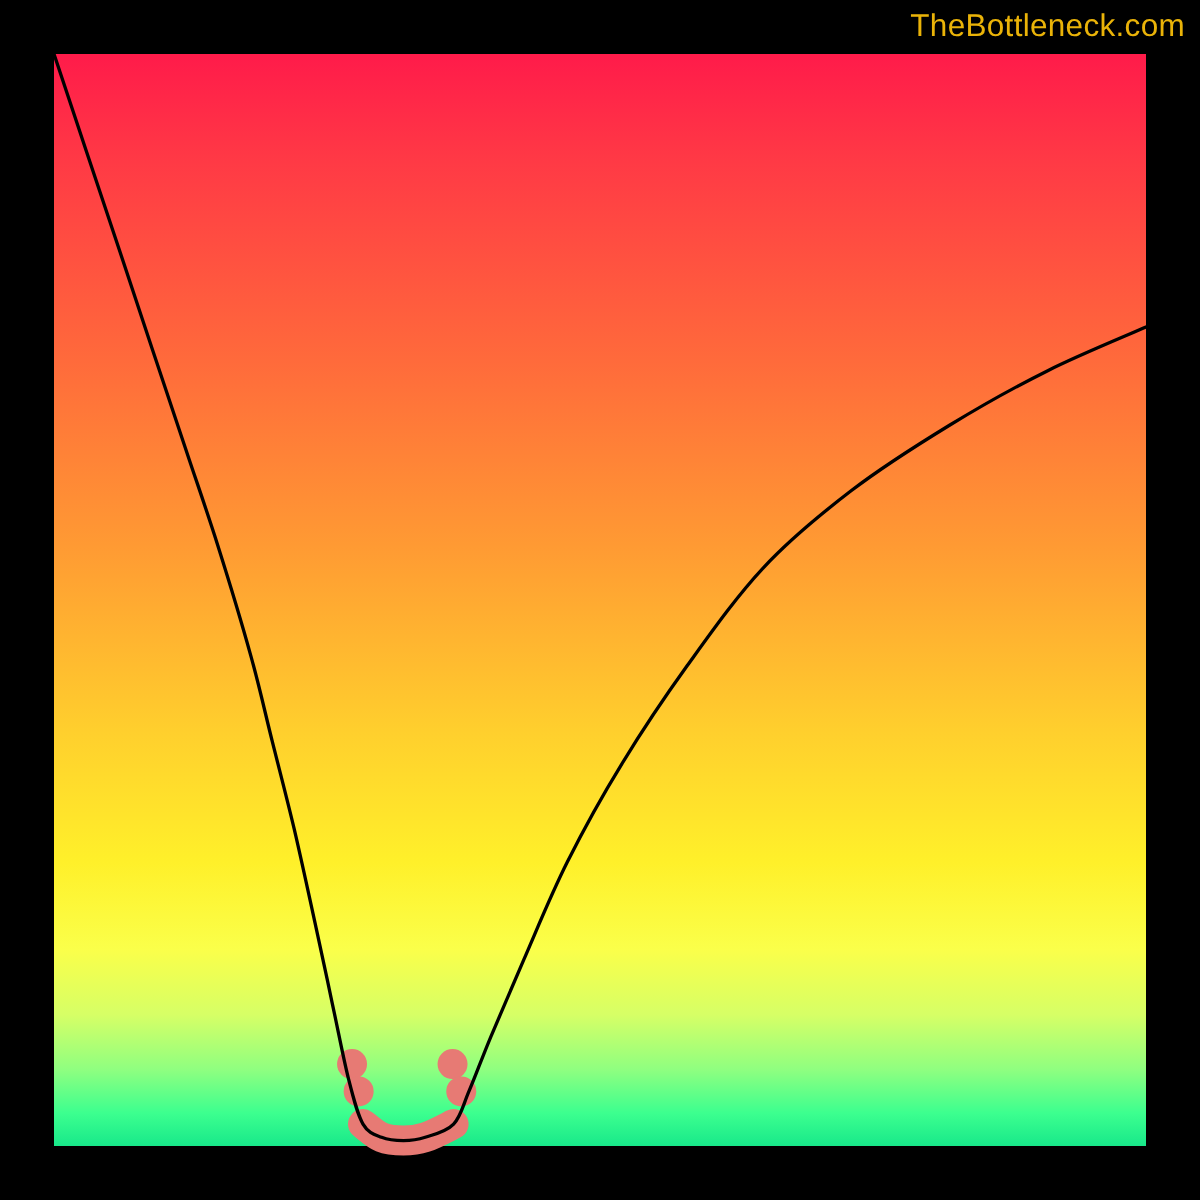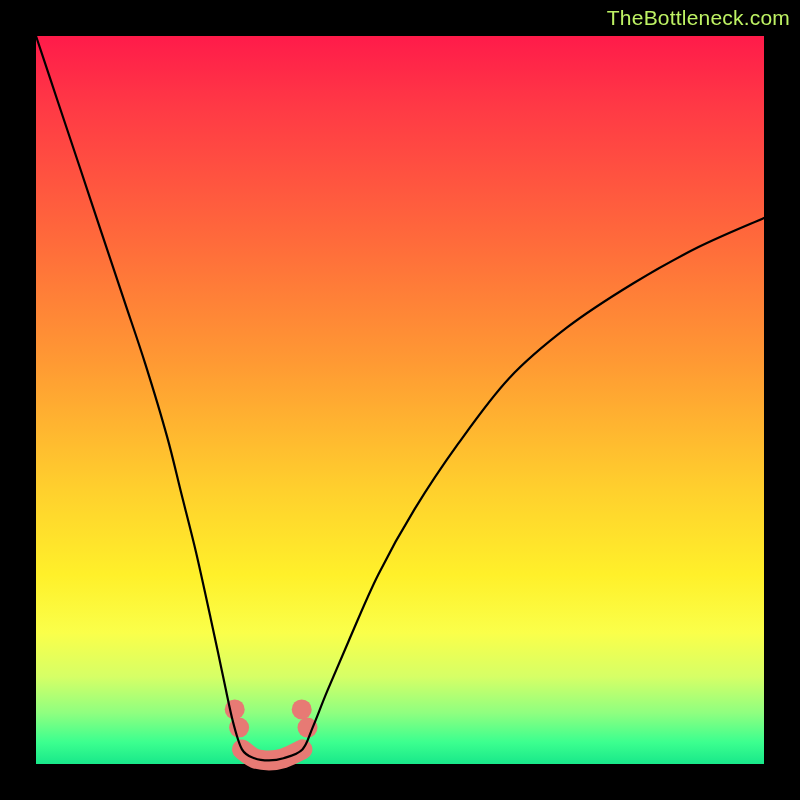--- a/index.html
+++ b/index.html
@@ -37,21 +37,21 @@
       #d6ff66 88%,
       #8fff80 93%,
       #3cff8f 97%,
       #18e88a 100%
     );
   }
   .watermark {
     position: absolute;
     top: 6px;
     right: 10px;
-    color: #bef264;
+    color: #eab308;
     font-size: 21px;
     letter-spacing: 0.2px;
     font-weight: 500;
   }
   svg.curve {
     position: absolute;
     left: 0;
     top: 0;
     width: 728px;
     height: 728px;

